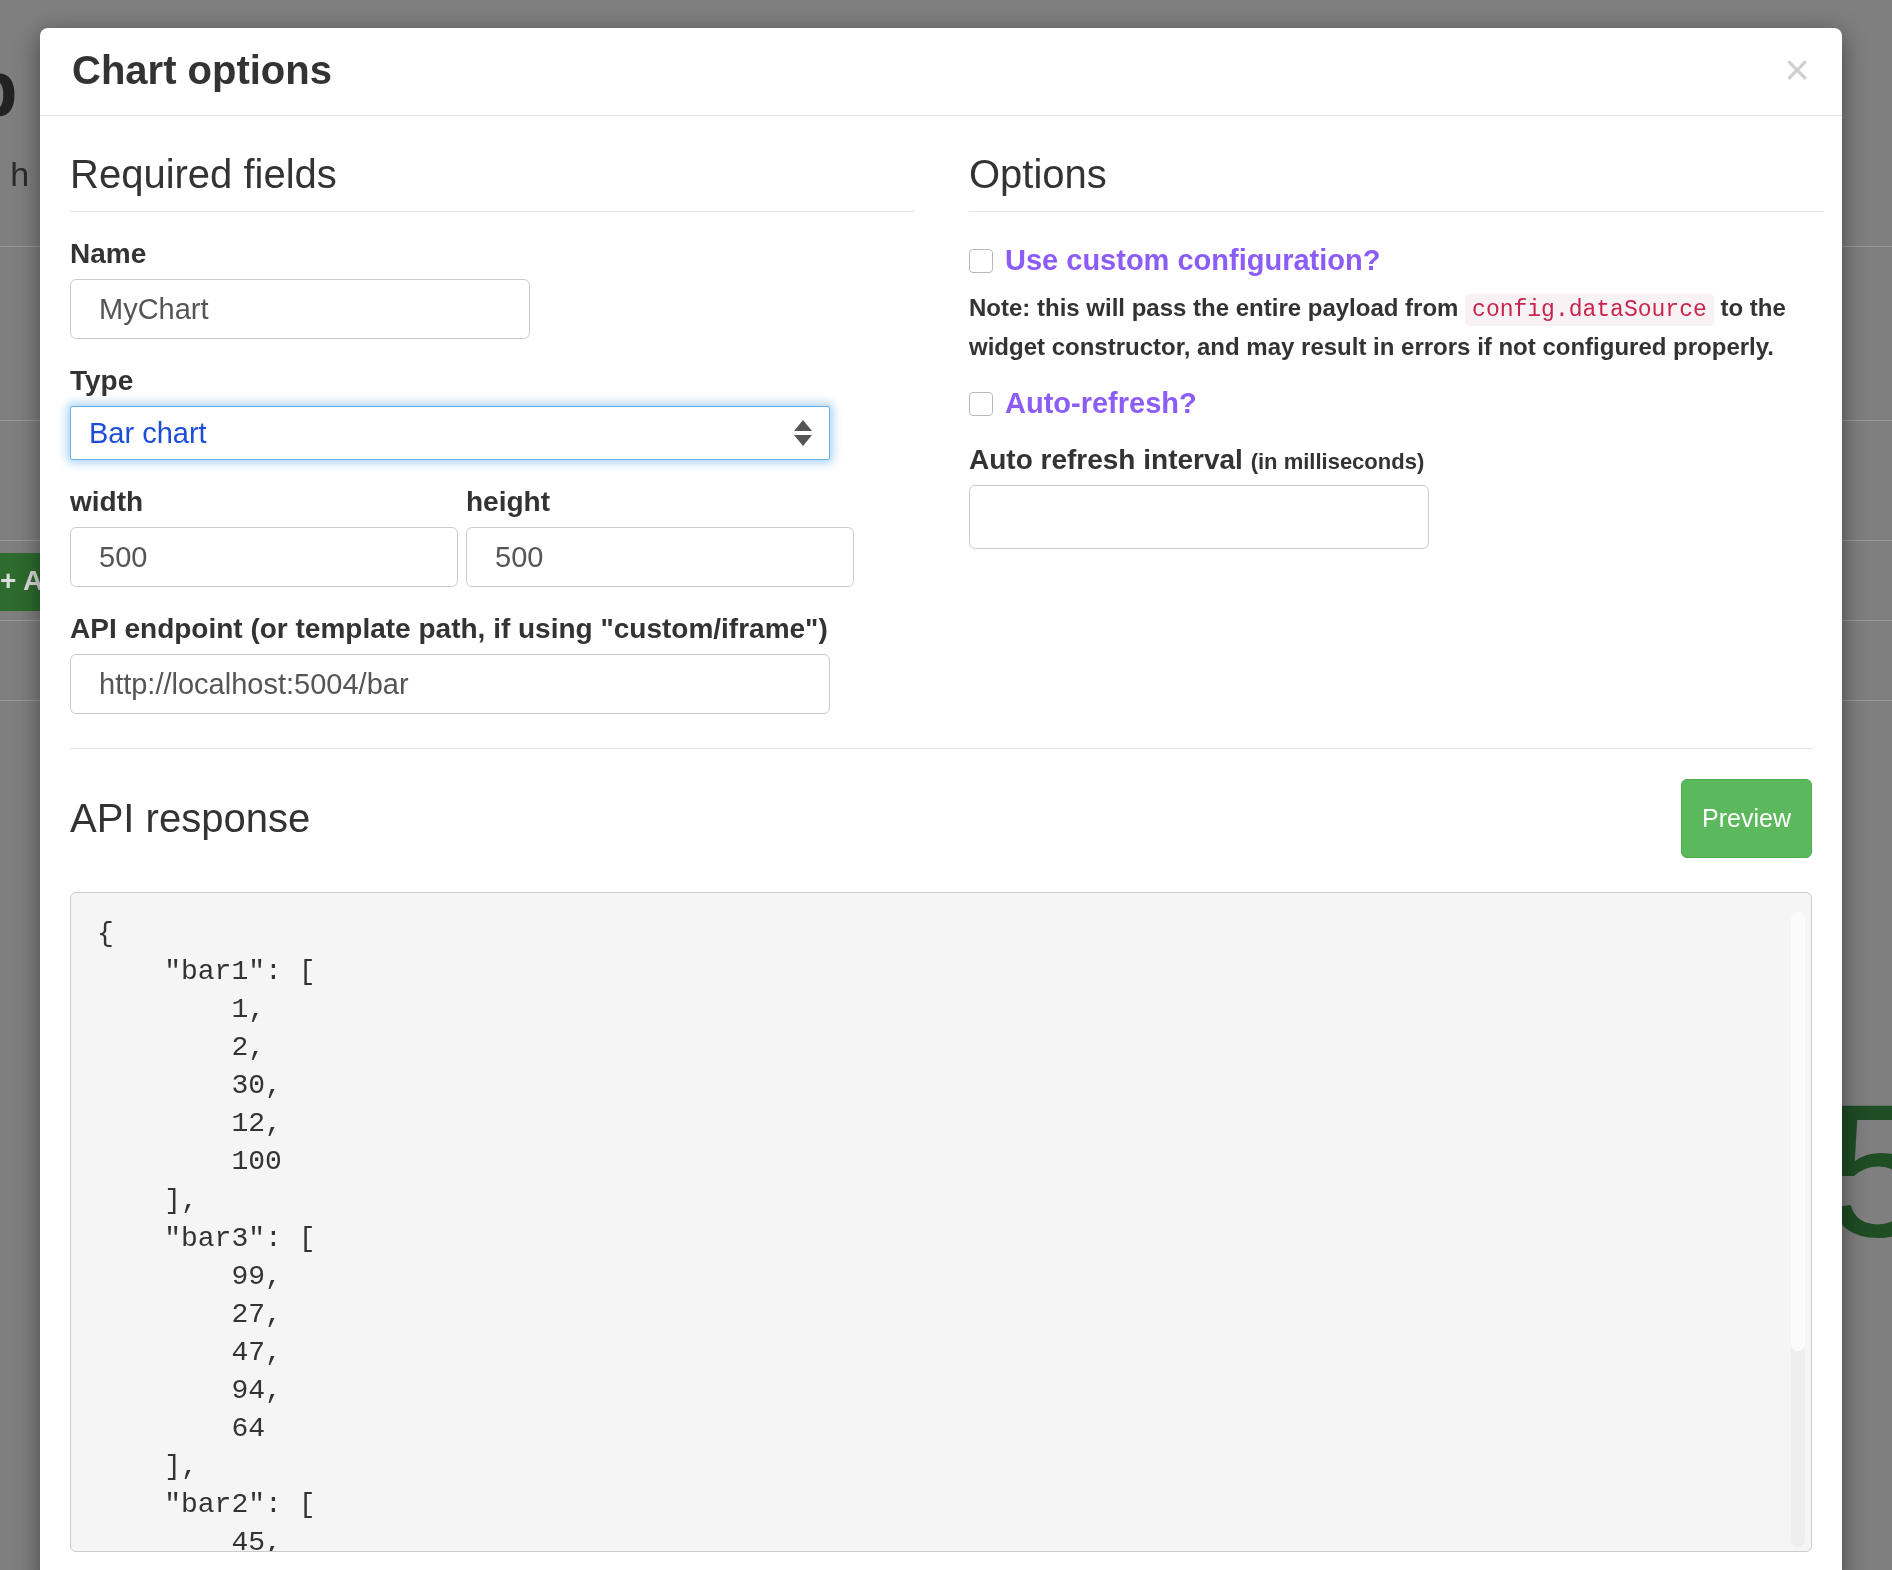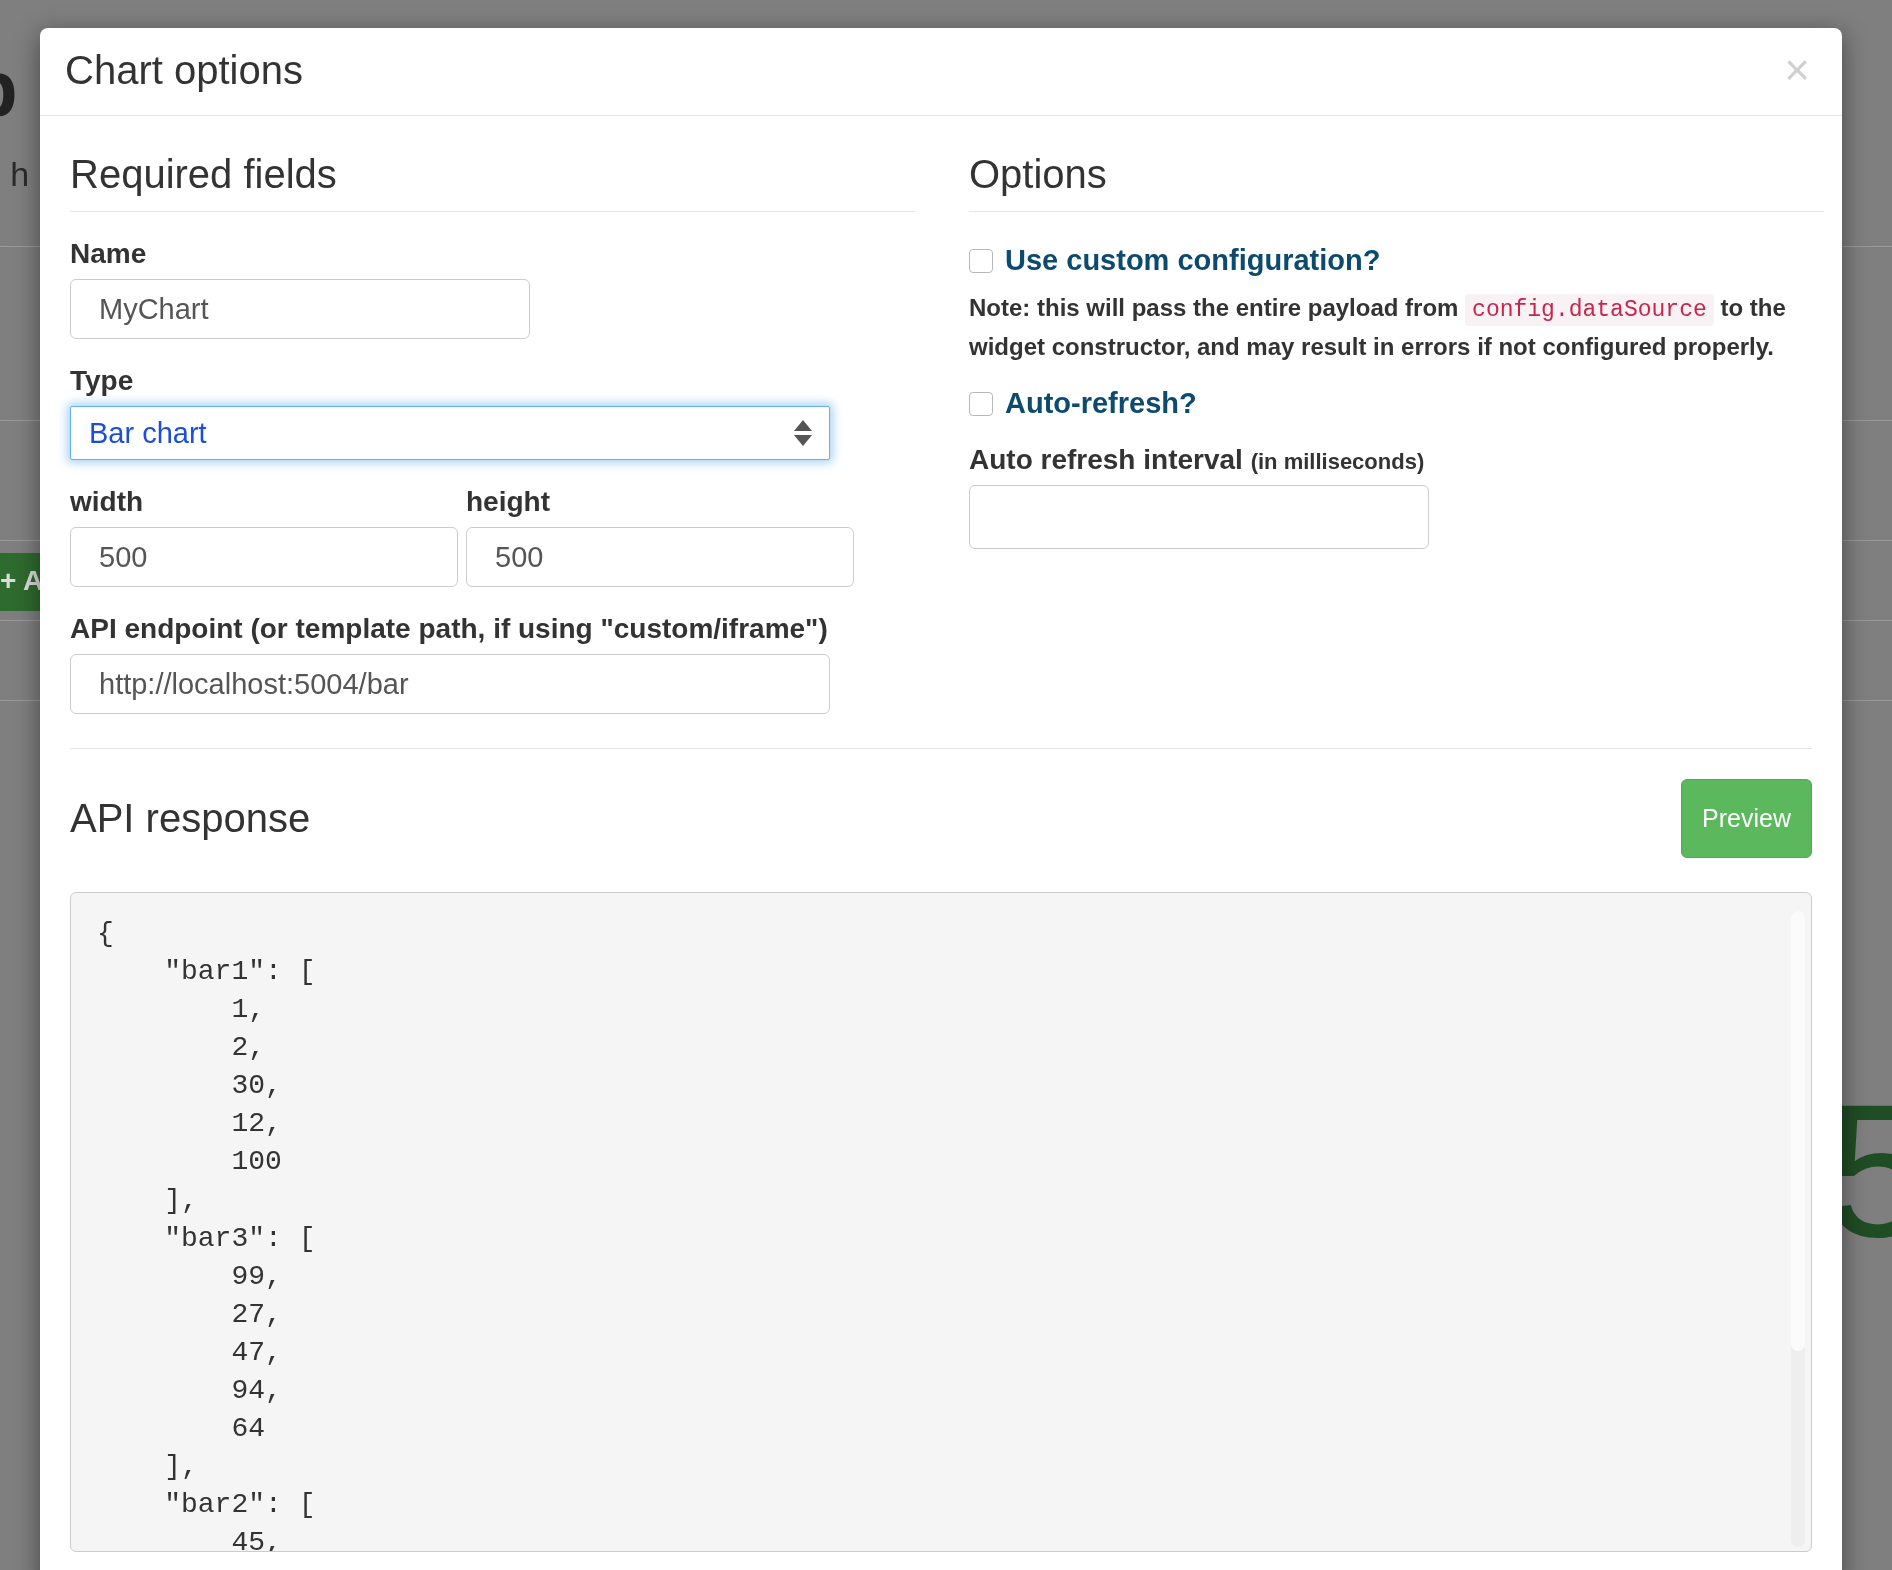--- a/index.html
+++ b/index.html
@@ -50,22 +50,22 @@
     border-radius:8px 8px 0 0;
     box-shadow:0 6px 26px rgba(0,0,0,0.45);
     overflow:hidden;
   }
   .modal-header {
     position:relative; height:88px;
     border-bottom:1px solid #e5e5e5;
     padding:0 28px;
   }
   .modal-title {
-    position:absolute; left:25px; top:20px;
-    font-size:40px; font-weight:400; color:#333;
+    position:absolute; left:32px; top:20px;
+    font-size:40px; font-weight:700; color:#333;
   }
   .close-btn {
     position:absolute; right:22px; top:14px;
     font-size:44px; line-height:1; color:#cfcfcf;
     background:none; border:none; cursor:pointer;
     font-family:"Liberation Sans", sans-serif;
     padding:6px 10px;
   }
 
   .modal-body { padding:22px 30px 0 30px; }
@@ -122,21 +122,21 @@
   .row2 { display:flex; gap:8px; margin-top:26px; }
   .row2 > div { width:388px; }
 
   
   .chk-line { display:flex; align-items:flex-start; gap:12px; margin-top:28px; }
   .chk {
     width:24px; height:24px; margin-top:9px;
     border:1px solid #b8b8b8; border-radius:4px; background:#fff;
     flex:0 0 24px; cursor:pointer;
   }
-  .chk-lbl { font-size:29px; font-weight:700; color:#0c4a6e; line-height:1.4; }
+  .chk-lbl { font-size:29px; font-weight:700; color:#8b5cf6; line-height:1.4; }
   .note {
     font-size:24px; font-weight:700; color:#333;
     line-height:1.55; margin-top:8px;
   }
   .code-inline {
     font-family:"Liberation Mono", monospace;
     font-size:23px; font-weight:400;
     color:#c7254e; background:#f9f2f4;
     padding:3px 7px; border-radius:4px;
   }

